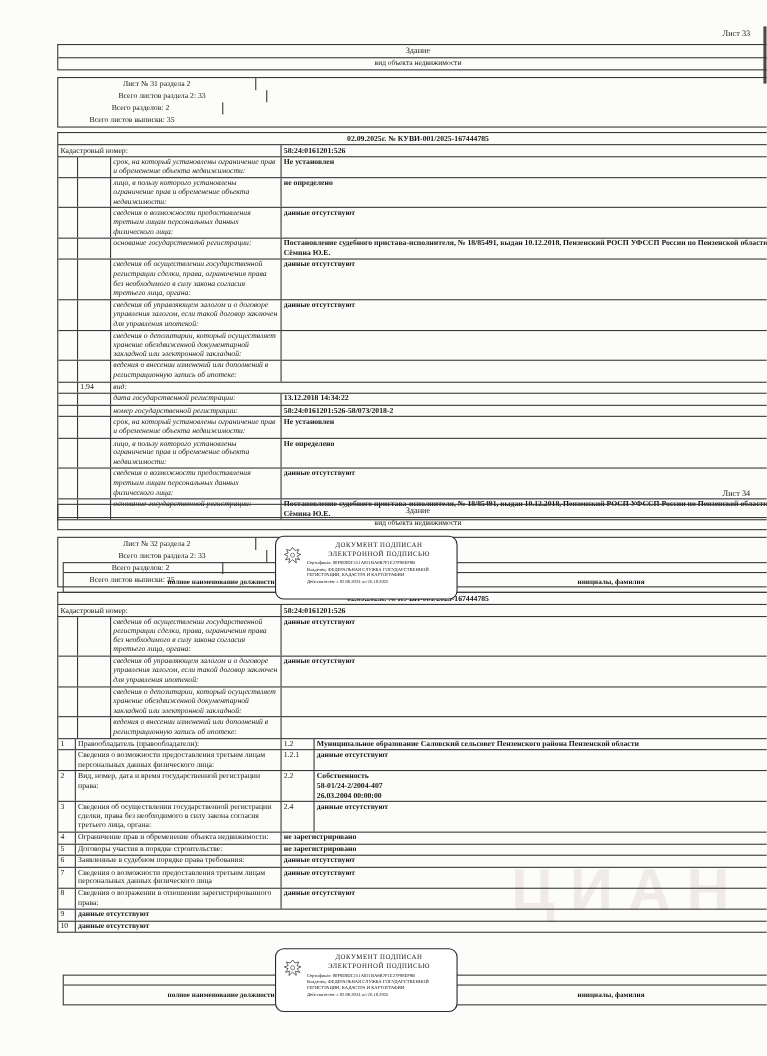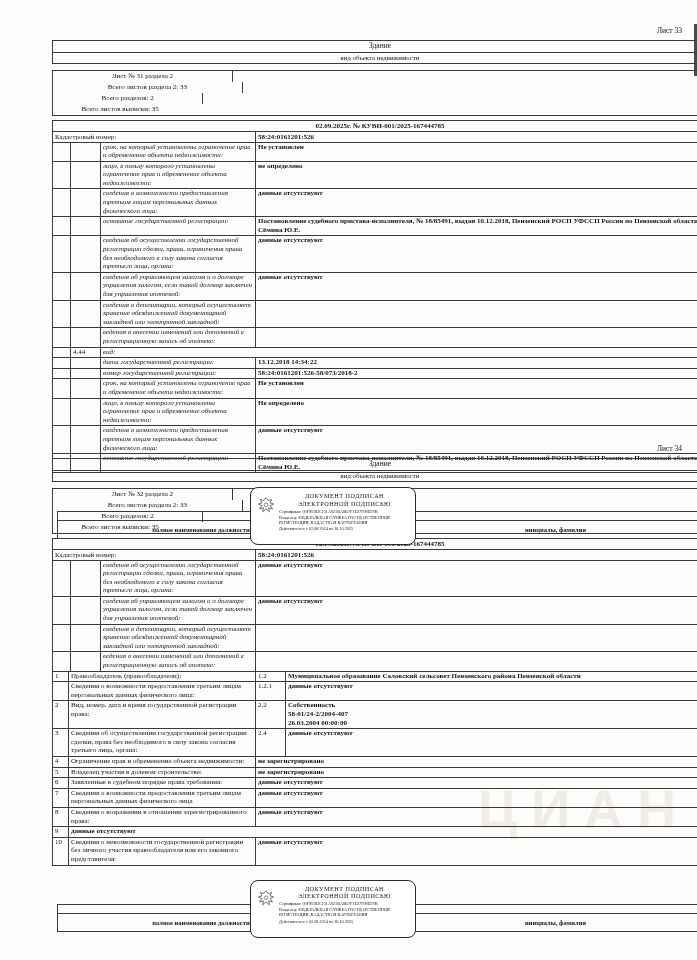--- a/index.html
+++ b/index.html
@@ -60,21 +60,21 @@
     position:absolute; left:198px; top:0; width:166px; height:58px;
     background:#fff; border:1.6px solid #2a2a2a; border-radius:8px;
     display:flex; align-items:flex-start; gap:3px; padding:4px 5px 2px 5px; z-index:2;
   }
   .stamp .emblem { width:20px; flex:none; margin-top:3px; }
   .stamp .stxt { flex:1; min-width:0; }
   .stamp .stitle { font-size:6.2px; line-height:7.6px; text-align:center; letter-spacing:.5px; }
   .stamp .ssmall { font-size:4.2px; line-height:5.1px; margin-top:1.2px; white-space:nowrap; overflow:hidden; }
 
   .watermark {
-    position:absolute; right:7px; top:778px; font-size:54px; font-weight:bold;
+    position:absolute; right:20px; top:778px; font-size:54px; font-weight:bold;
     letter-spacing:14px; color:#c7b2a6; opacity:.22; z-index:0; font-family:"Liberation Sans",sans-serif;
   }
   .edge-artifact { position:absolute; right:0; top:24px; width:3px; height:52px; background:#4a4a4a; }
 </style>
 </head>
 <body>
 
 <div class="canvas">
   <div class="edge-artifact"></div>
   <div class="watermark">ЦИАН</div>
@@ -144,21 +144,21 @@
           <div class="cv"></div>
         </div>
       <div class="trow">
           <div class="ca"></div>
           <div class="cb"></div>
           <div class="cl">ведения о внесении изменений или дополнений в регистрационную запись об ипотеке:</div>
           <div class="cv"></div>
         </div>
       <div class="trow">
           <div class="ca"></div>
-          <div class="cb">4.44</div>
+          <div class="cb">1.94</div>
           <div class="cl">вид:</div>
         </div>
       <div class="trow">
           <div class="ca"></div>
           <div class="cb"></div>
           <div class="cl">дата государственной регистрации:</div>
           <div class="cv">13.12.2018 14:34:22</div>
         </div>
       <div class="trow">
           <div class="ca"></div>
@@ -292,21 +292,21 @@
           <div class="cs">2.4</div>
           <div class="cv2">данные отсутствуют</div>
         </div>
       <div class="trow">
           <div class="cn">4</div>
           <div class="cl2">Ограничение прав и обременение объекта недвижимости:</div>
           <div class="cv2">не зарегистрировано</div>
         </div>
       <div class="trow">
           <div class="cn">5</div>
-          <div class="cl2">Владелец участия в долевом строительстве:</div>
+          <div class="cl2">Договоры участия в порядке строительстве:</div>
           <div class="cv2">не зарегистрировано</div>
         </div>
       <div class="trow">
           <div class="cn">6</div>
           <div class="cl2">Заявленные в судебном порядке права требования:</div>
           <div class="cv2">данные отсутствуют</div>
         </div>
       <div class="trow">
           <div class="cn">7</div>
           <div class="cl2">Сведения о возможности предоставления третьим лицам персональных данных физического лица</div>
@@ -316,21 +316,20 @@
           <div class="cn">8</div>
           <div class="cl2">Сведения о возражении в отношении зарегистрированного права:</div>
           <div class="cv2">данные отсутствуют</div>
         </div>
       <div class="trow">
           <div class="cn">9</div>
           <div class="cv2">данные отсутствуют</div>
         </div>
       <div class="trow">
           <div class="cn">10</div>
-          <div class="cl2">Сведения о невозможности государственной регистрации без личного участия правообладателя или его законного представителя:</div>
           <div class="cv2">данные отсутствуют</div>
         </div>
     </div>
 
     <div class="sigarea">
       <div class="sigbox sig-left">
         <div class="sigline"></div>
         <div class="sigcap">полное наименование должности</div>
       </div>
       <div class="sigbox sig-right">

